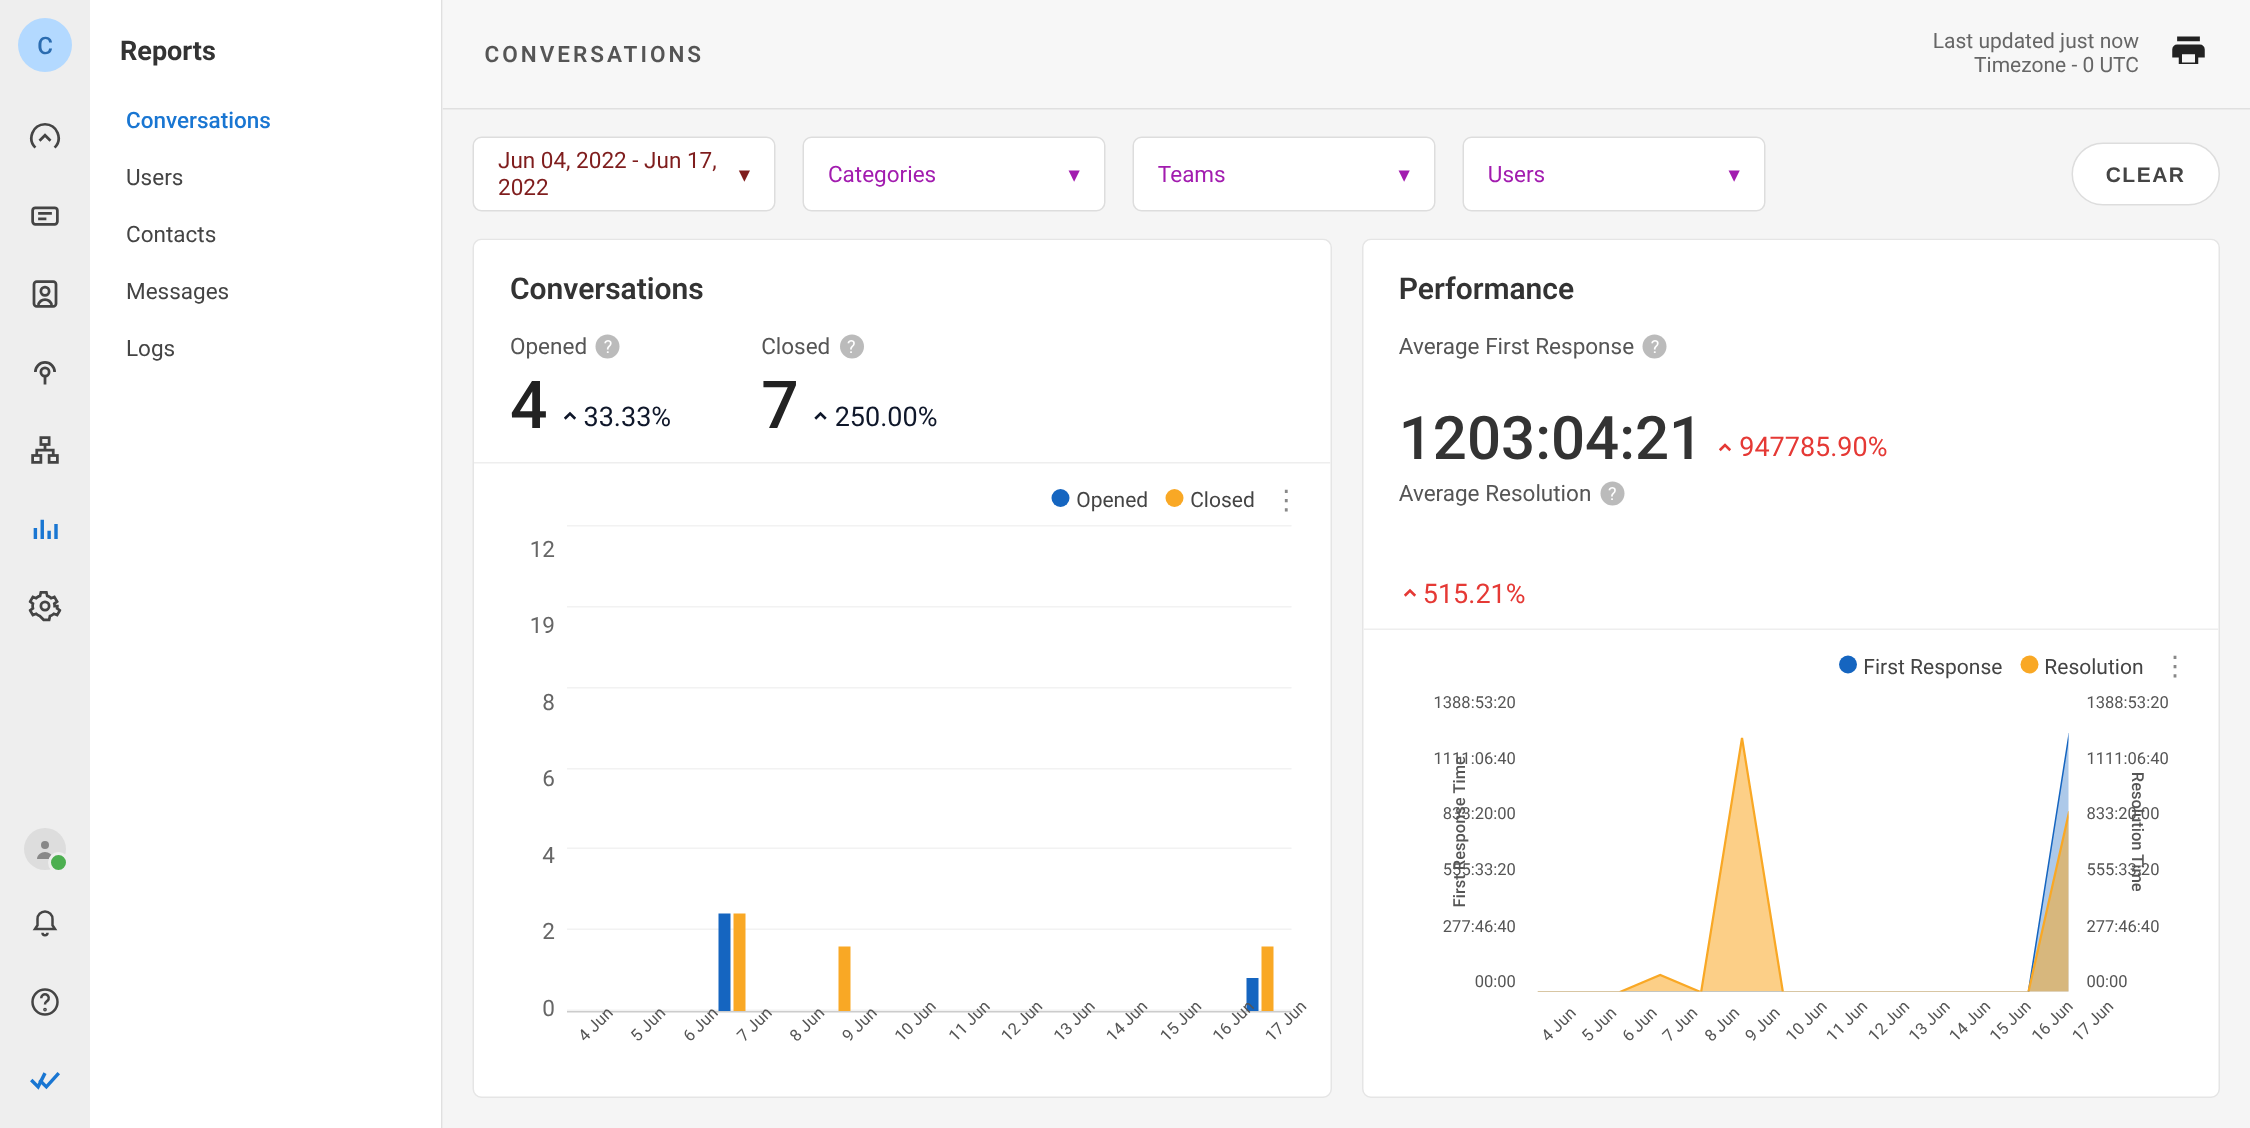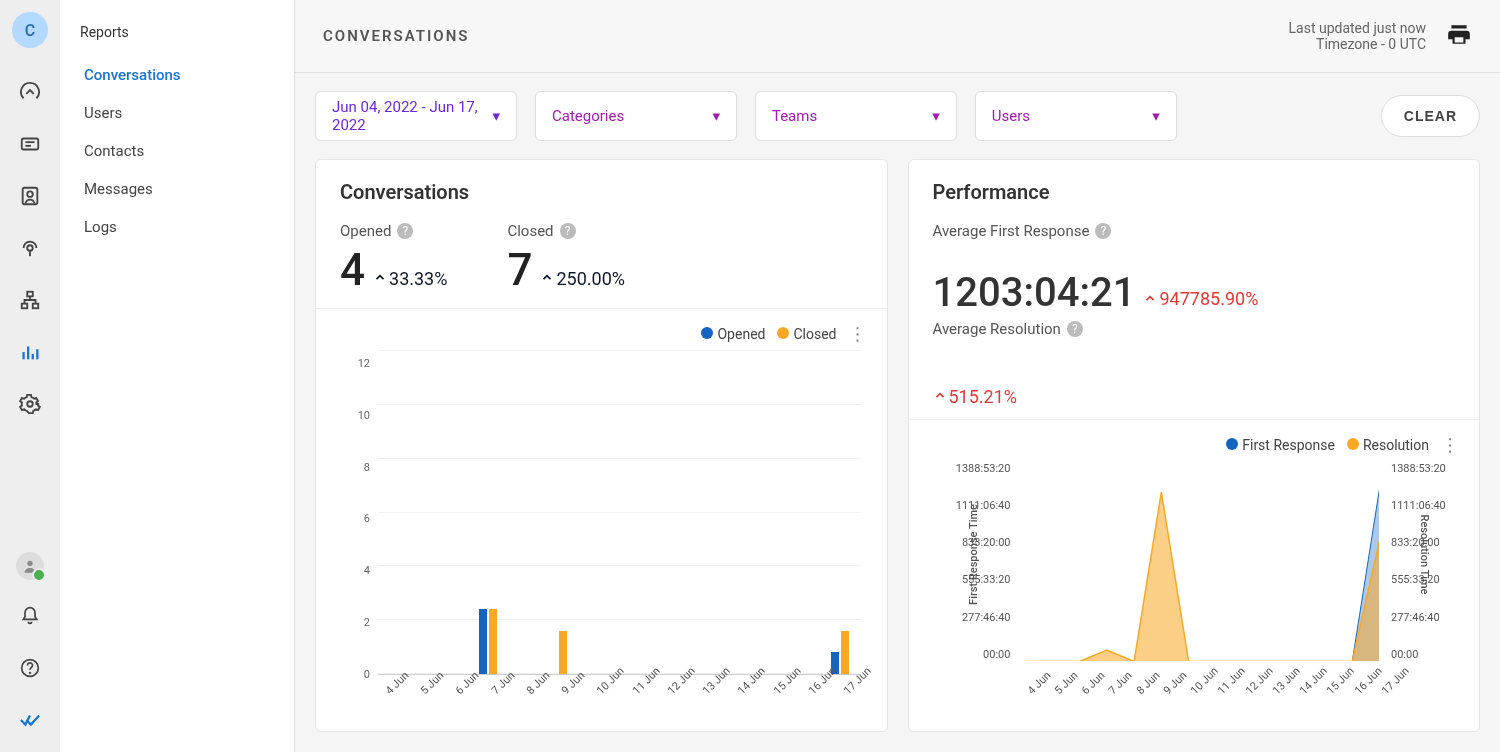--- a/index.html
+++ b/index.html
@@ -10,35 +10,35 @@
 .rail { width: 60px; background: #eeeeee; display: flex; flex-direction: column; align-items: center; padding-top: 12px; }
 .avatar { width: 36px; height: 36px; border-radius: 50%; background: #b3d9ff; display: flex; align-items: center; justify-content: center; font-weight: 500; color: #2b6cb0; margin-bottom: 24px; }
 .rail-icon { width: 40px; height: 40px; display: flex; align-items: center; justify-content: center; margin-bottom: 12px; cursor: pointer; color: #444; }
 .rail-icon.active { color: #1976d2; }
 .rail-spacer { flex: 1; }
 .rail-user { width: 28px; height: 28px; border-radius: 50%; background: #ddd; position: relative; margin-bottom: 16px; display:flex; align-items:center; justify-content:center; color:#888;}
 .rail-user::after { content:''; position:absolute; right:-2px; bottom:-2px; width:10px; height:10px; background:#4caf50; border:2px solid #eeeeee; border-radius:50%; }
 
 
 .sidebar { width: 235px; background: #fff; border-right: 1px solid #e0e0e0; padding-top: 24px; }
-.sidebar h2 { font-size: 14px; font-weight: 400; padding: 0 20px 16px; }
+.sidebar h2 { font-size: 18px; font-weight: 700; padding: 0 20px 16px; }
 .sidebar-item { padding: 10px 24px; font-size: 15px; color: #444; cursor: pointer; }
 .sidebar-item.active { color: #1976d2; font-weight:500; }
 
 
 .main { flex: 1; display: flex; flex-direction: column; overflow:hidden;}
 .topbar { display: flex; align-items: center; padding: 20px 28px; border-bottom: 1px solid #e0e0e0; background:#f7f7f7;}
 .topbar h1 { font-size: 15px; font-weight: 600; letter-spacing: 2px; color:#555;}
 .topbar-right { margin-left:auto; text-align:right; color:#666; font-size:14px; display:flex; align-items:center; gap:20px;}
 .print-icon { color:#222; cursor:pointer; }
 
 
 .filters { display:flex; gap:18px; padding: 18px 20px; align-items:center;}
 .filter { flex:1; background:#fff; border:1px solid #ddd; border-radius:6px; height:50px; display:flex; align-items:center; padding:0 16px; justify-content:space-between; cursor:pointer; font-size:15px; max-width:260px;}
-.filter.date{ max-width:250px; color:#6d28d9;}
+.filter.date{ max-width:250px; color:#7f1d1d;}
 .filter.sel{ color:#a21caf;}
 .clear-btn { background:#fff; border:1px solid #ddd; border-radius:25px; padding: 12px 22px; font-weight:600; font-size:14px; letter-spacing:1px; cursor:pointer; color:#444;}
 
 
 .cards { display:flex; gap:20px; padding: 0 20px 20px; flex:1; overflow:hidden;}
 .card { flex:1; background:#fff; border:1px solid #e5e5e5; border-radius:6px; display:flex; flex-direction:column;}
 .card-header { padding:20px 24px 12px; }
 .card-title { font-size:20px; font-weight:600; color:#333; margin-bottom:18px;}
 .metrics { display:flex; gap:60px;}
 .metric-label { font-size:15px; color:#555; display:flex; align-items:center; gap:6px; margin-bottom:4px;}
@@ -52,21 +52,21 @@
 .perf-big{ font-size:40px; font-weight:500;}
 
 
 .chart-box { border-top:1px solid #eee; flex:1; padding:16px 20px; position:relative; display:flex; flex-direction:column;}
 .legend { display:flex; justify-content:flex-end; align-items:center; gap:12px; font-size:14px; color:#444; margin-bottom:8px;}
 .dot{ width:12px; height:12px; border-radius:50%; display:inline-block; margin-right:4px;}
 .dot.blue{ background:#1565c0;}
 .dot.orange{ background:#f9a825;}
 .kebab{ color:#888; cursor:pointer; font-size:18px; line-height:1;}
 .chart-area{ flex:1; position:relative;}
-.y-axis{ position:absolute; left:0; top:0; bottom:40px; width:40px; display:flex; flex-direction:column; justify-content:space-between; font-size:11px; color:#666; text-align:right; padding-right:6px;}
+.y-axis{ position:absolute; left:0; top:0; bottom:40px; width:40px; display:flex; flex-direction:column; justify-content:space-between; font-size:15px; color:#666; text-align:right; padding-right:6px;}
 .y-axis span{ transform:translateY(6px);}
 .plot{ position:absolute; left:42px; right:6px; top:0; bottom:40px; border-bottom:1px solid #ccc;}
 .gridline{ position:absolute; left:0; right:0; border-top:1px solid #f2f2f2;}
 .bar-group{ position:absolute; bottom:0; width:20px; display:flex; gap:2px; align-items:flex-end;}
 .bar{ width:8px;}
 .bar.blue{ background:#1565c0;}
 .bar.orange{ background:#f9a825;}
 .x-axis{ position:absolute; left:42px; right:6px; bottom:0; height:40px;}
 .x-tick{ position:absolute; bottom:14px; font-size:11px; color:#555; transform: rotate(-45deg); transform-origin: left top; white-space:nowrap;}
 
@@ -252,21 +252,21 @@
         </div>
         <div class="chart-box">
           <div class="legend">
             <span><span class="dot blue"></span><span>Opened</span></span>
             <span><span class="dot orange"></span><span>Closed</span></span>
             <span class="kebab">⋮</span>
           </div>
           <div class="chart-area">
             <div class="y-axis" id="conv-y">
                 <span>12</span>
-                <span>10</span>
+                <span>19</span>
                 <span>8</span>
                 <span>6</span>
                 <span>4</span>
                 <span>2</span>
                 <span>0</span>
               </div>
             <div class="plot" id="conv-plot">
                 <div class="gridline" style="bottom: 0%;"></div>
                 <div class="gridline" style="bottom: 16.6667%;"></div>
                 <div class="gridline" style="bottom: 33.3333%;"></div>

